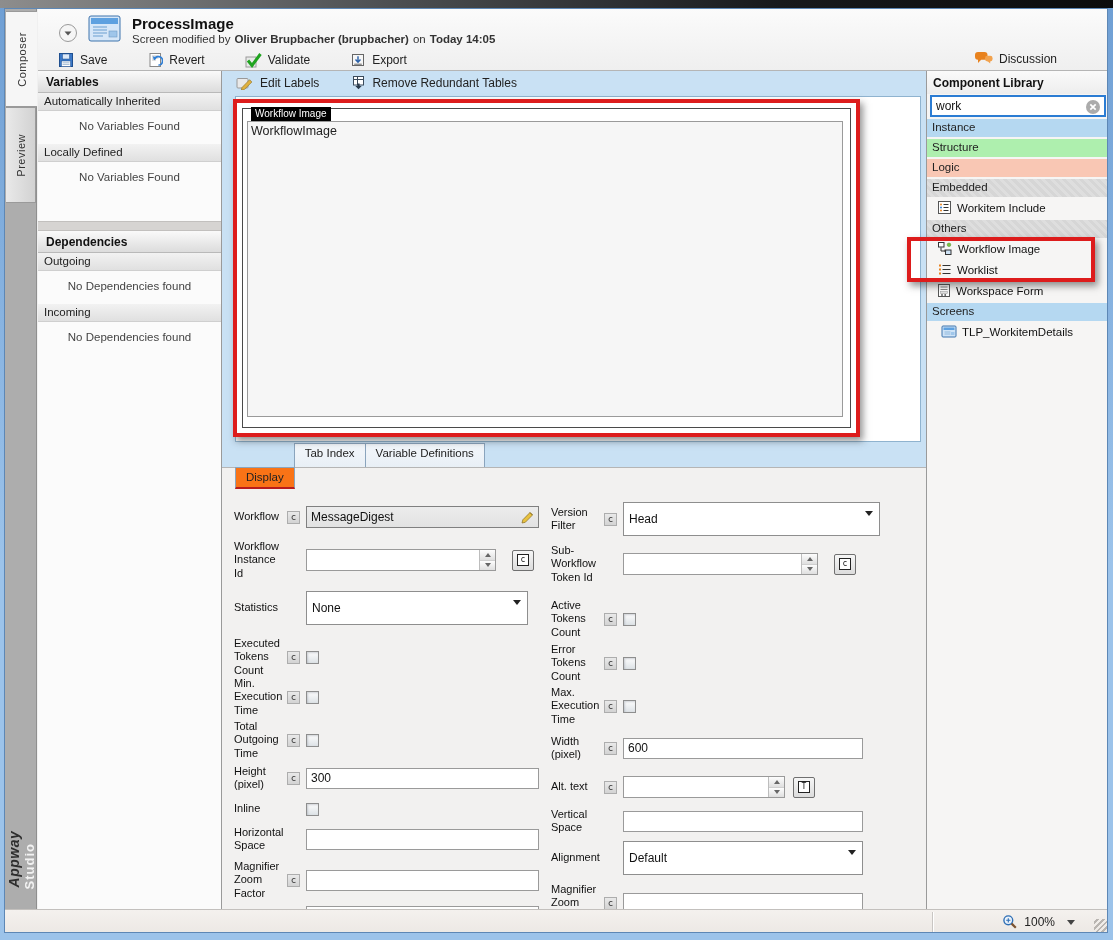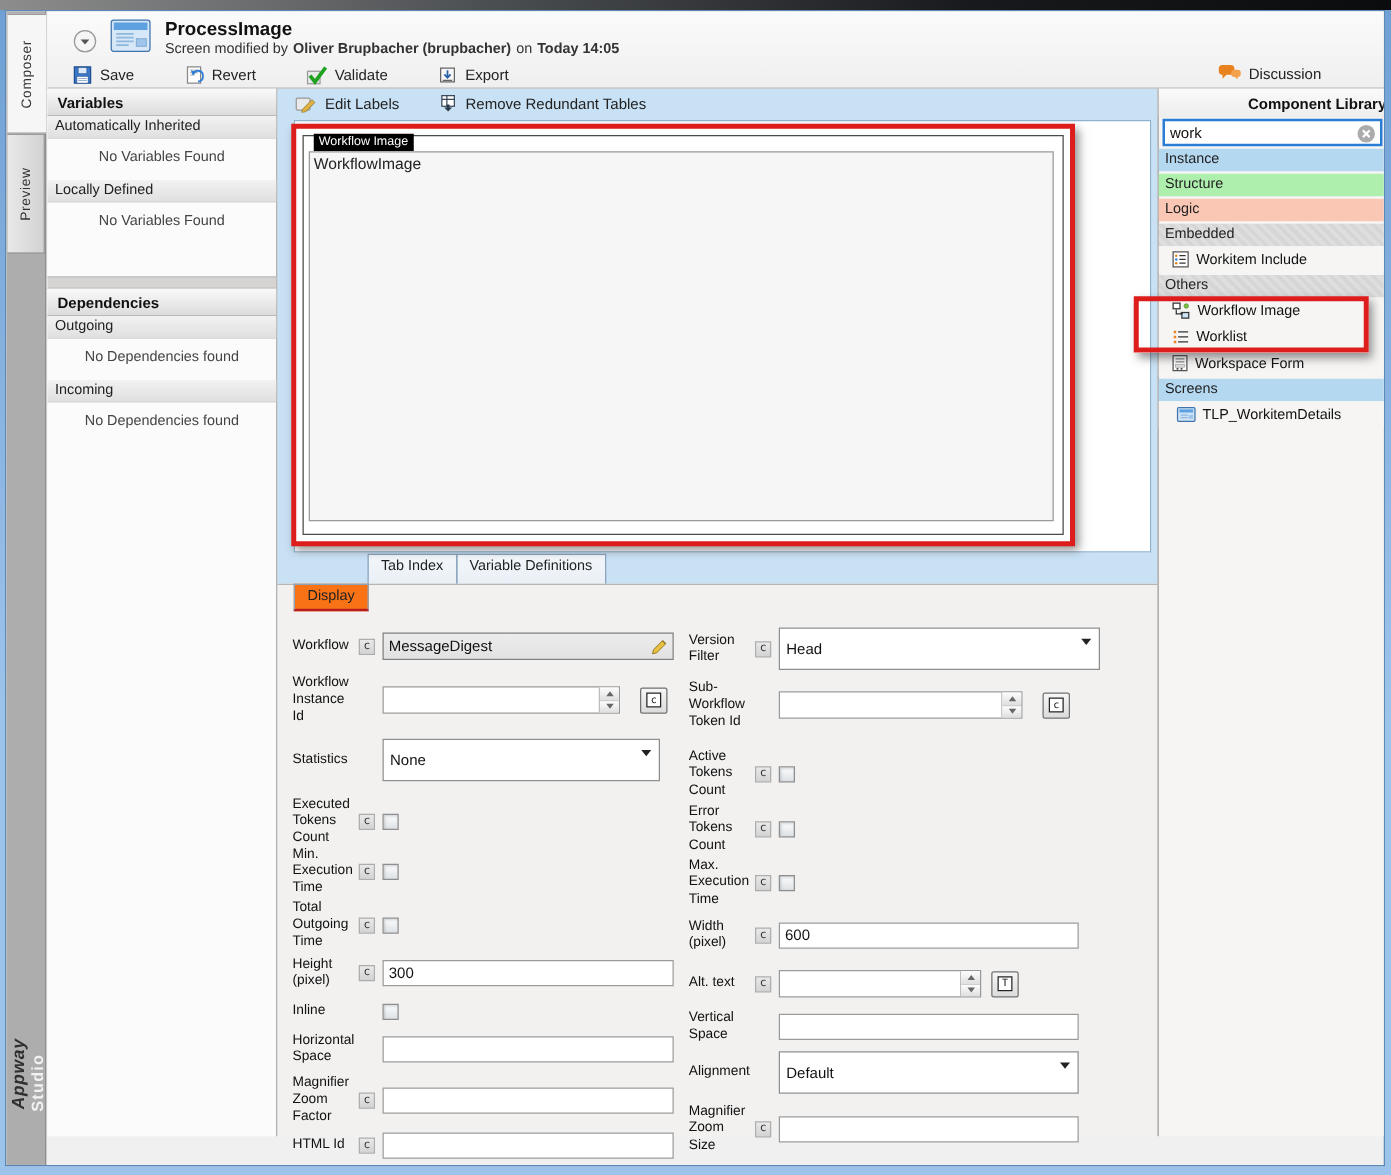--- a/index.html
+++ b/index.html
@@ -101,21 +101,21 @@
   .tri-dn { width:0; height:0; border-left:3.5px solid transparent; border-right:3.5px solid transparent; border-top:4px solid #666; }
   .sel { height:34px; border:1px solid #8e8e8e; background:#fff; display:flex; align-items:center;
          padding:0 20px 0 5px; position:relative; font-size:12px; color:#111; cursor:pointer; }
   .sel .sel-arrow { position:absolute; right:6px; top:8px; width:0; height:0;
                     border-left:4px solid transparent; border-right:4px solid transparent; border-top:5px solid #222; }
   .cb { width:13px; height:13px; border:1px solid #8e8e8e; background:linear-gradient(180deg,#fefefe,#ddе2e7);
         background:linear-gradient(180deg,#fdfdfd,#dde2e6); box-shadow:inset 1px 1px 2px rgba(120,130,140,.35); cursor:pointer; }
 
   
   #library { position:absolute; left:921px; top:62px; width:183px; height:838px; background:#f6f5f4; border-left:1px solid #9a9a9a; }
-  #lib-title { font-weight:bold; font-size:12px; padding:5px 0 4px 6px; color:#111; background:linear-gradient(180deg,#fafafa,#ededed);text-align:right; }
+  #lib-title { font-weight:bold; font-size:12px; padding:5px 0 4px 6px; color:#111; background:linear-gradient(180deg,#fafafa,#ededed); }
   #lib-search { margin:1px 3px 0 3px; height:22px; border:2px solid #2b7cd3; background:#fff; display:flex; align-items:center; position:relative; }
   #lib-search input { border:none; outline:none; width:100%; height:100%; padding:0 20px 0 4px;
                       font-family:"Liberation Sans",sans-serif; font-size:12px; color:#111; background:transparent; }
   #lib-search svg { position:absolute; right:3px; top:2px; cursor:pointer; }
   .lib-group { height:18px; margin-top:2px; font-size:11.5px; color:#222; padding:2px 0 0 5px; cursor:default; }
   .lg-controls { background:#b5d8f1; }
   .lg-structure { background:#aeefae; }
   .lg-logic { background:#f9c7b4; }
   .lg-plain { background:repeating-linear-gradient(45deg,#d6d6d6 0 3px,#dedede 3px 6px); }
   .lib-item { height:21px; display:flex; align-items:center; gap:5px; padding-left:10px; font-size:11.5px; color:#111;
@@ -524,15 +524,28 @@
         <svg width="16" height="13">
             <rect x="1" y="1" width="14" height="11" rx="1" fill="#cfe3f6" stroke="#3f74ad"></rect>
             <rect x="2.5" y="2.5" width="11" height="2.5" fill="#5ea1e0"></rect>
             <path d="M3.5 7h6M3.5 9h6" stroke="#8fb8dd"></path>
             <rect x="10" y="7" width="3.5" height="3" fill="#9fc6ea"></rect>
           </svg>
         <span>TLP_WorkitemDetails</span>
       </div>
     </div>
 
+    <div id="status-bar">
+      <div id="status-div"></div>
+      <div id="zoom-ctrl">
+        <svg width="16" height="16">
+            <circle cx="6.3" cy="6.3" r="4.4" fill="#eaf2fb" stroke="#2f6fb5" stroke-width="1.4"></circle>
+            <path d="M4.2 6.3h4.2M6.3 4.2v4.2" stroke="#2f6fb5" stroke-width="1.1"></path>
+            <path d="M9.6 9.6l4.2 4.2" stroke="#7a5230" stroke-width="2.2"></path>
+          </svg>
+        <span class="zlabel">100%</span>
+        <span id="zoom-caret"></span>
+      </div>
+      <div id="resize-grip"></div>
+    </div>
 
   </div>
 </div>
 
 </body></html>

